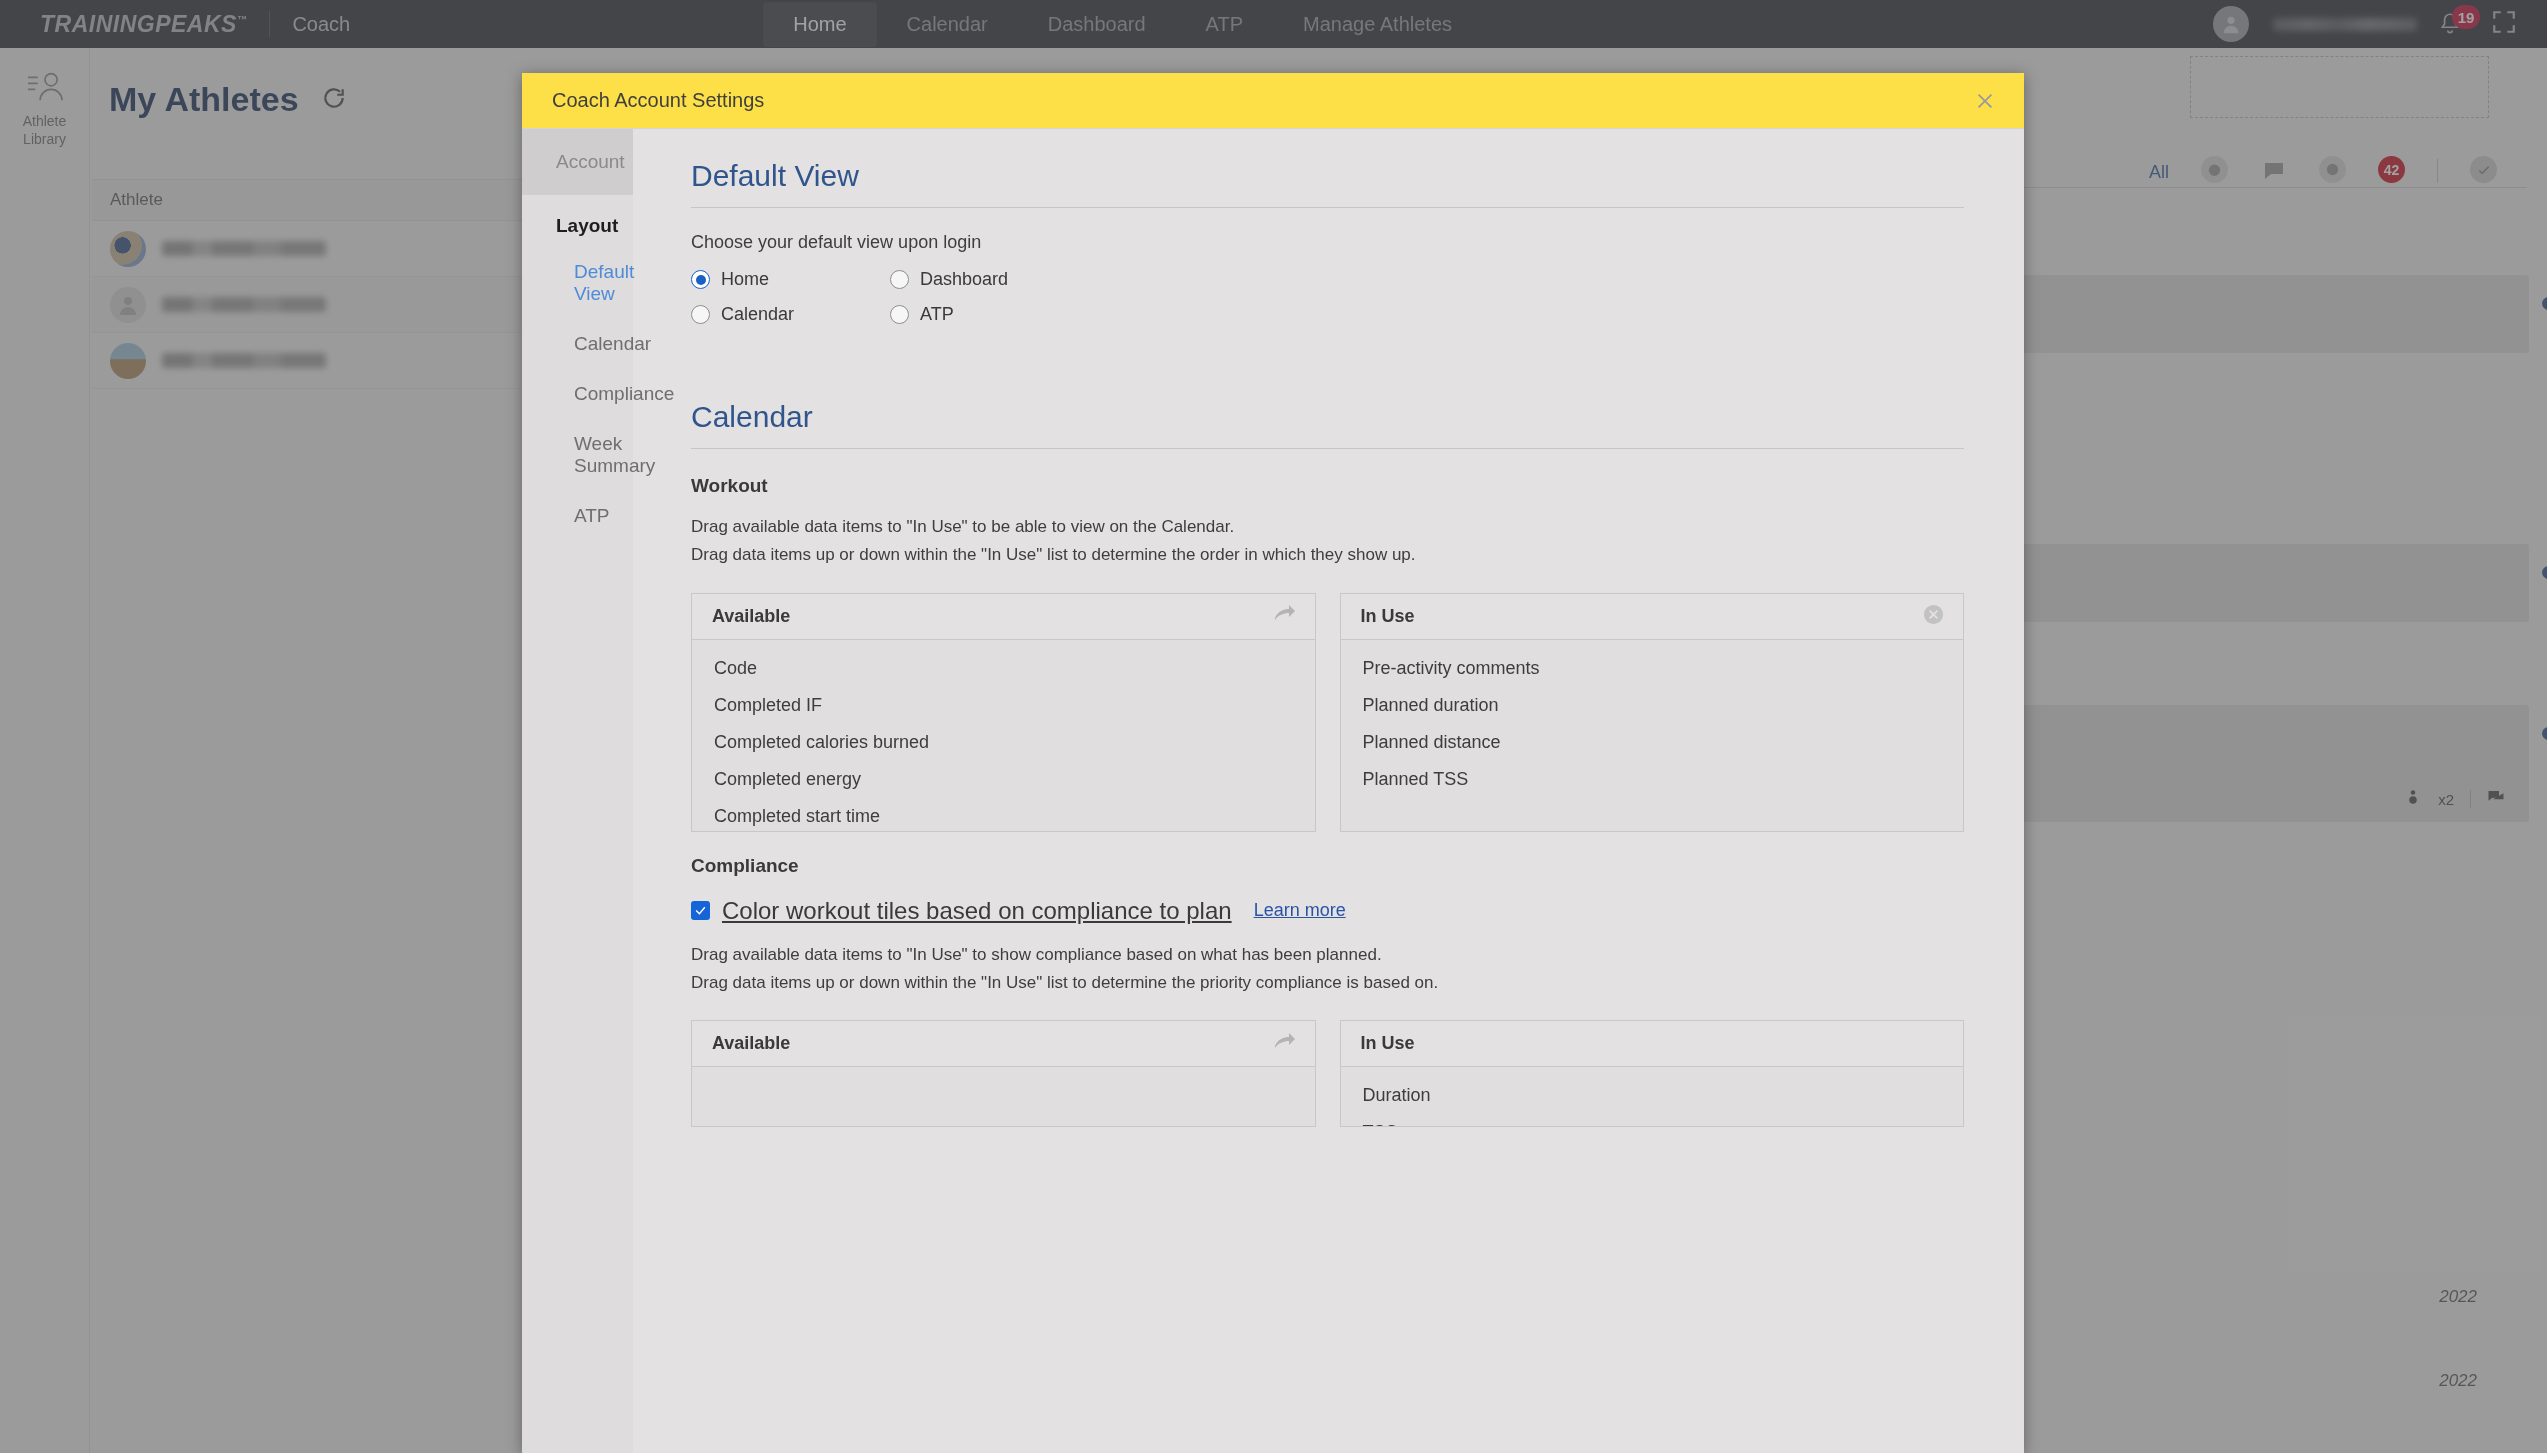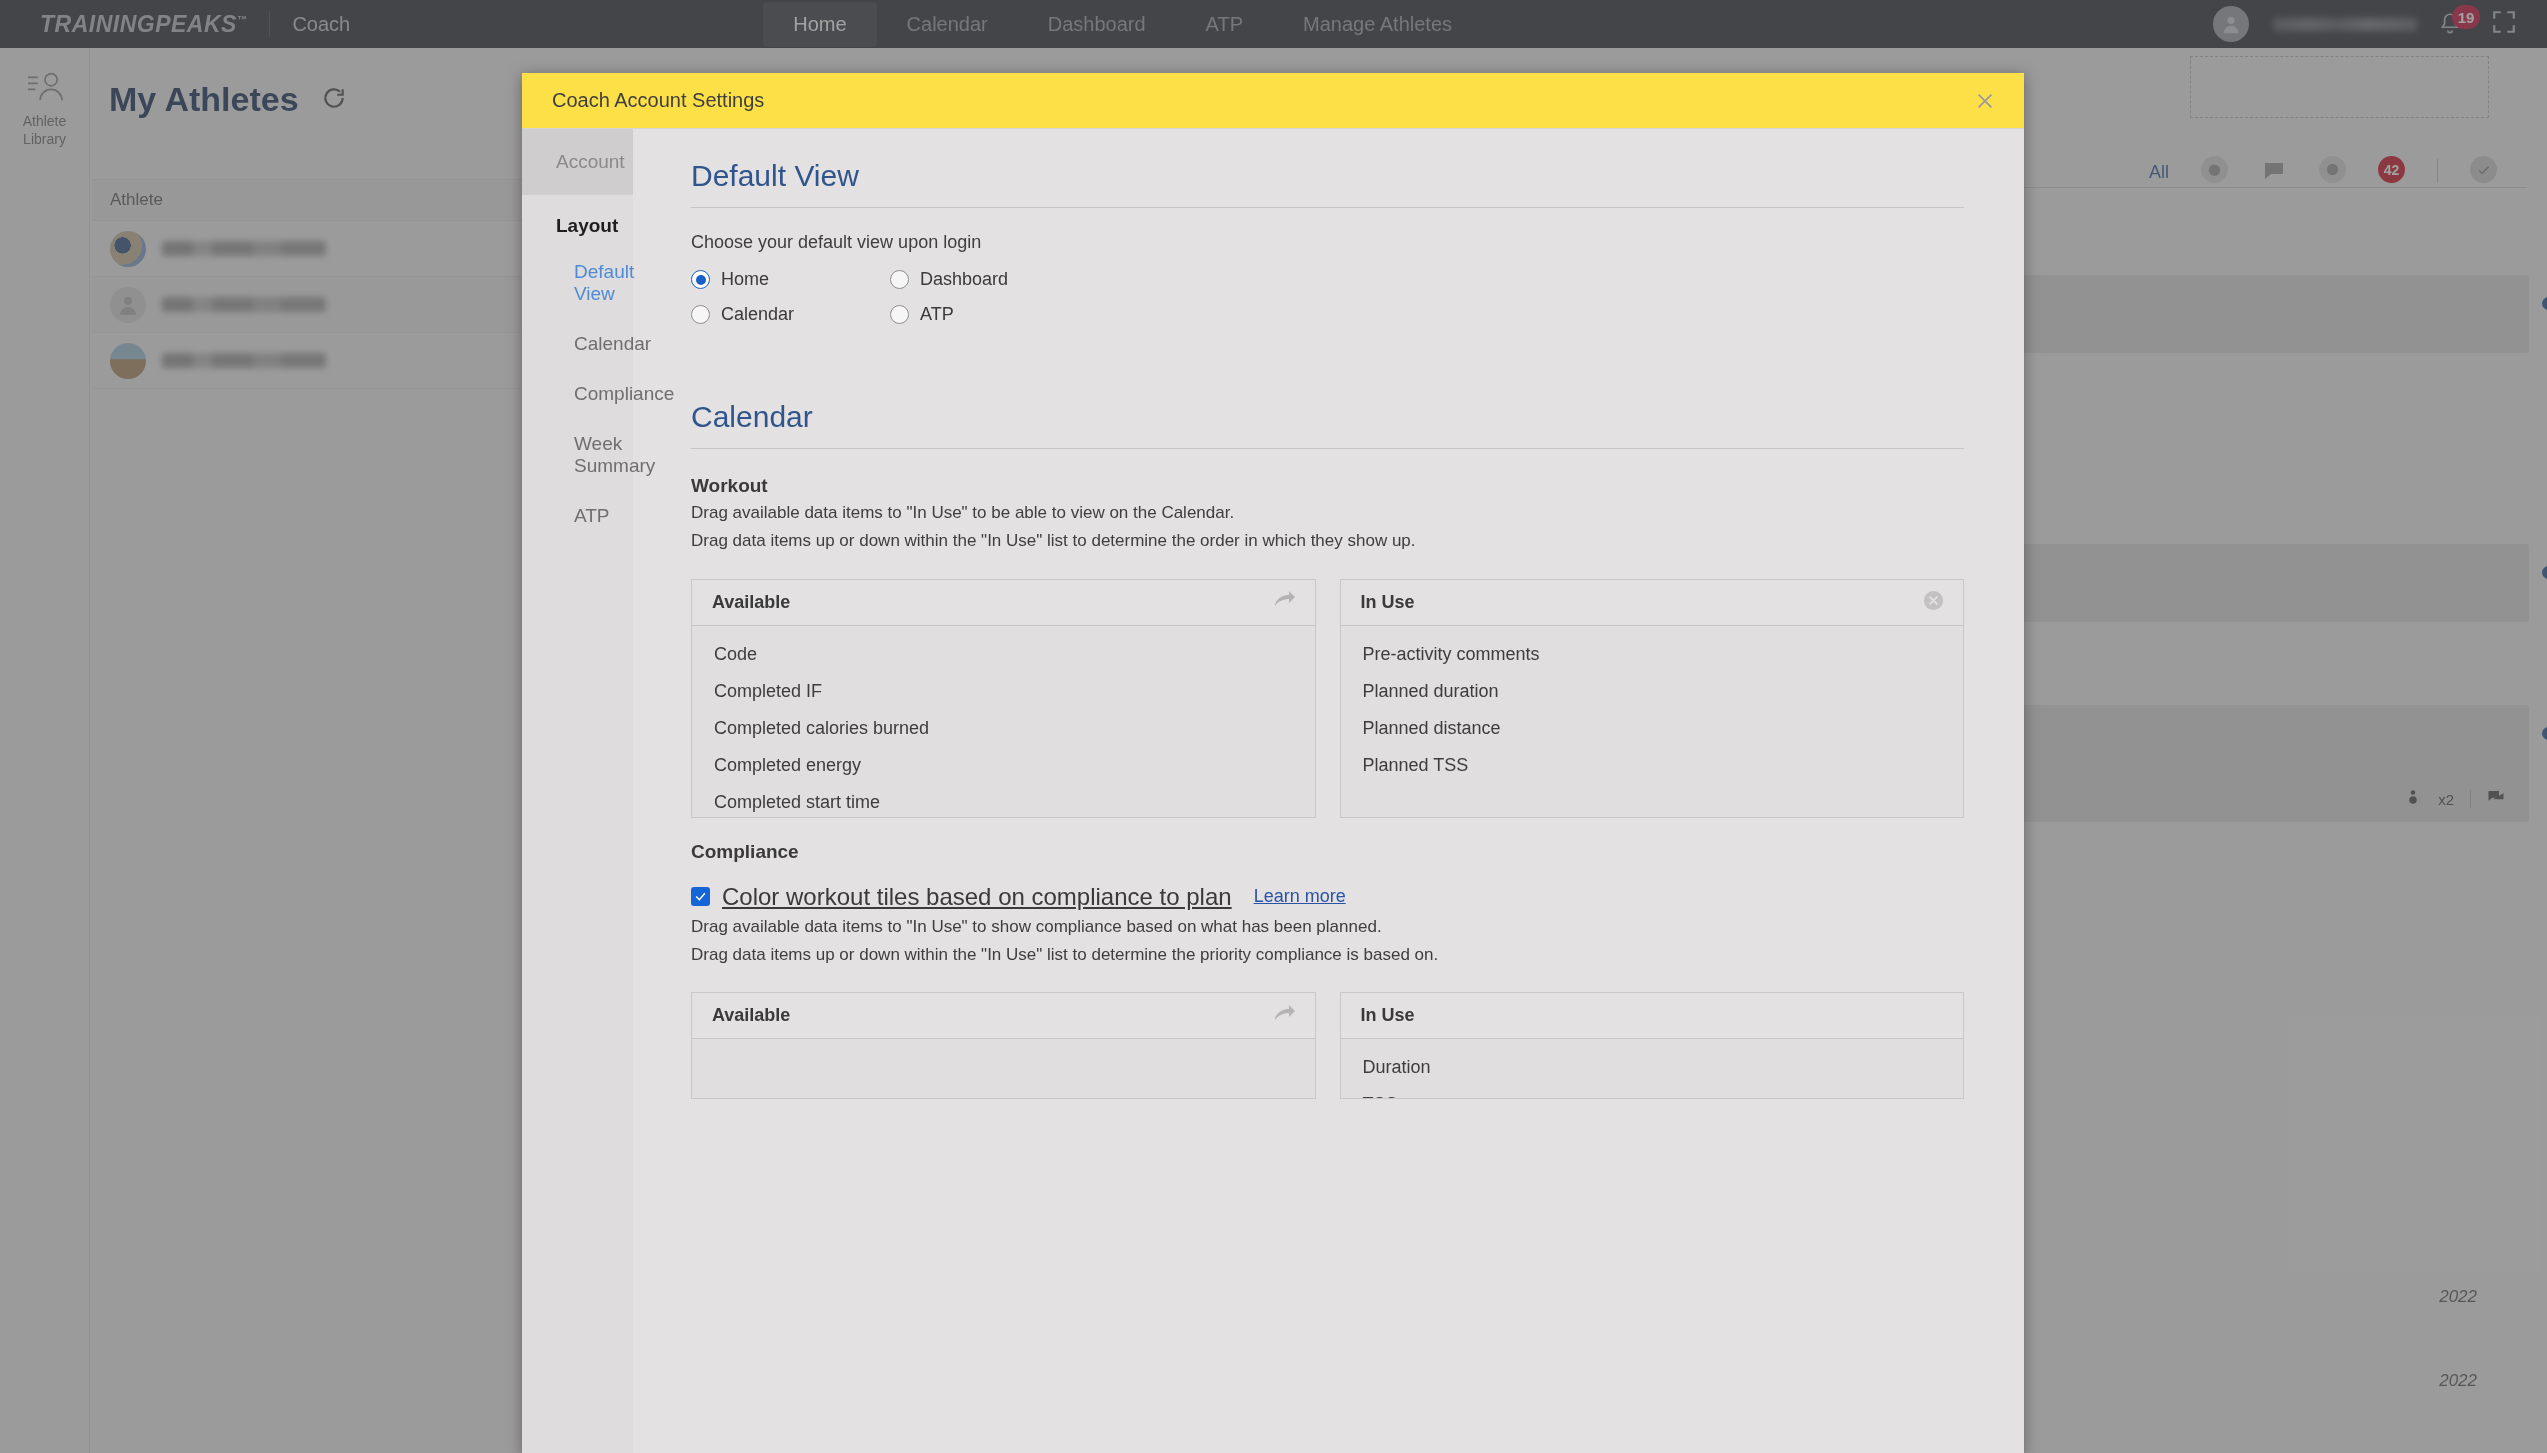--- a/index.html
+++ b/index.html
@@ -173,21 +173,21 @@
   .radio-opt { display: flex; align-items: center; gap: 11px; }
   .radio-dot {
     width: 19px; height: 19px; border-radius: 50%; border: 1px solid #8e8e8e;
     background: #f6f6f6; flex: none; display: flex; align-items: center; justify-content: center;
   }
   .radio-dot.on { border-color: #1961c9; background: #fff; }
   .radio-dot.on::after { content: ""; width: 10px; height: 10px; border-radius: 50%; background: #1961c9; }
   .radio-label { font-size: 18px; color: #3a3a3a; }
 
   .sub-h { font-size: 19px; font-weight: bold; color: #3a3a3a; margin-top: 26px; }
-  .hint { font-size: 17px; color: #3e3e3e; margin-top: 3px; line-height: 1.55; }
+  .hint { font-size: 17px; color: #3e3e3e; margin-top: 17px; line-height: 1.55; }
   .hint.tight { margin-top: 2px; }
 
   .dual { display: flex; gap: 24px; margin-top: 24px; }
   .lbox {
     flex: 1; border: 1px solid #c8c8c8; background: #e0dede;
     display: flex; flex-direction: column;
   }
   .lbox.tallA { height: 239px; }
   .lbox.tallB { height: 107px; }
   .lbox-head {

